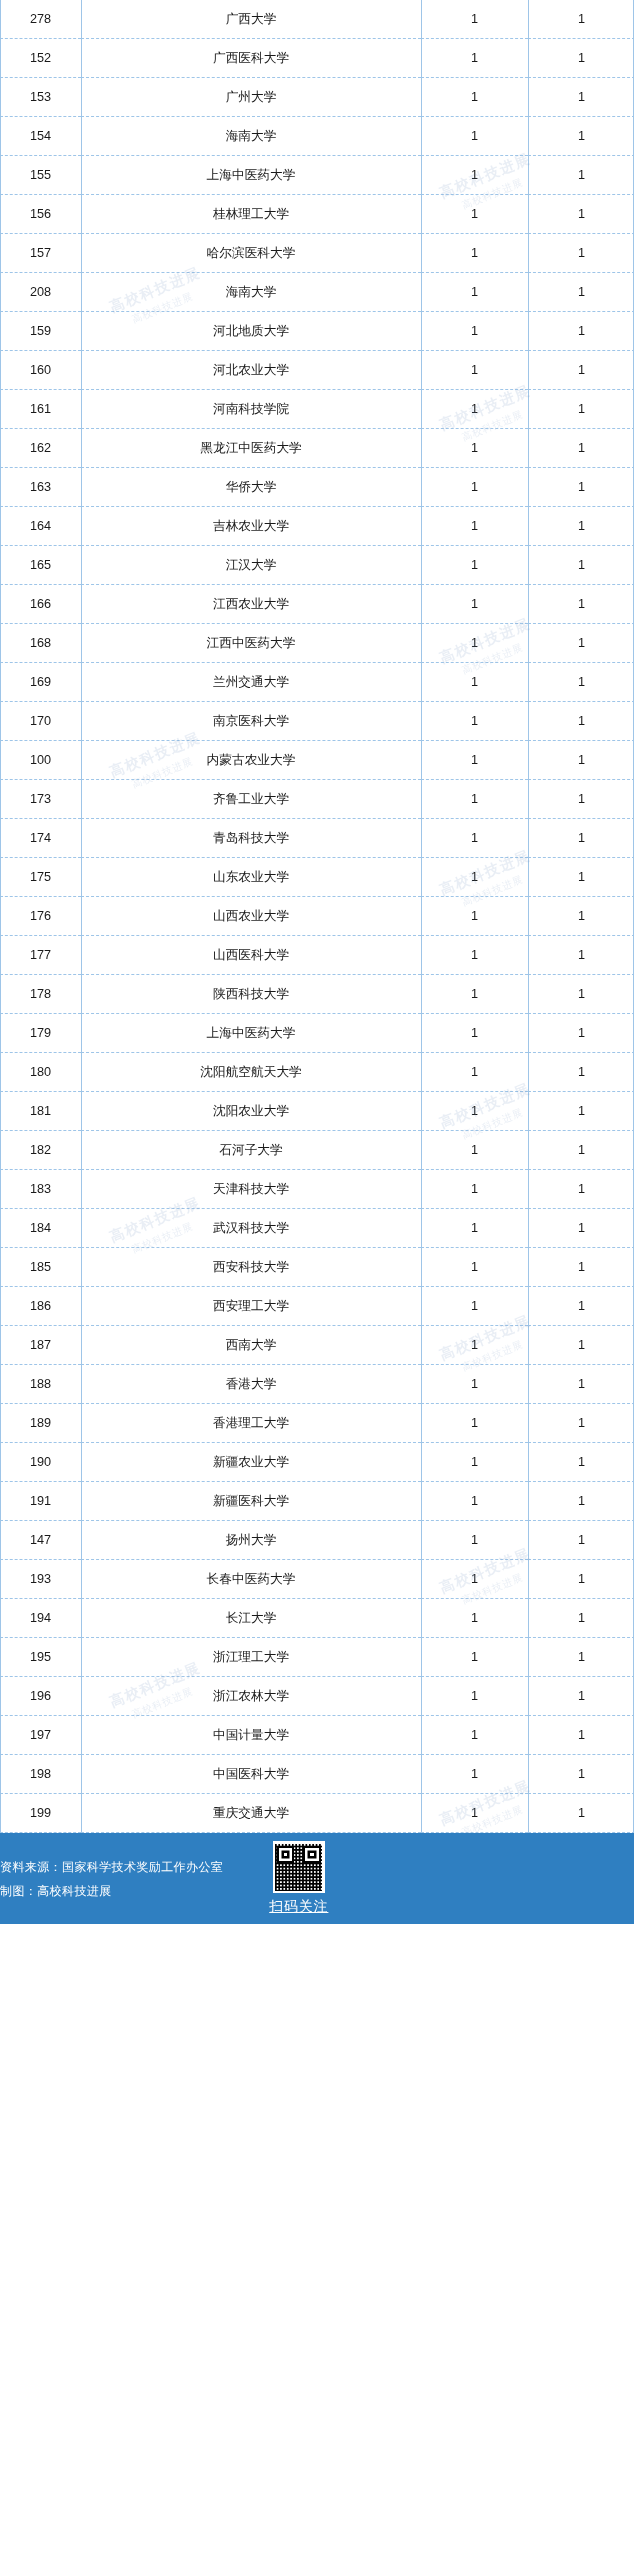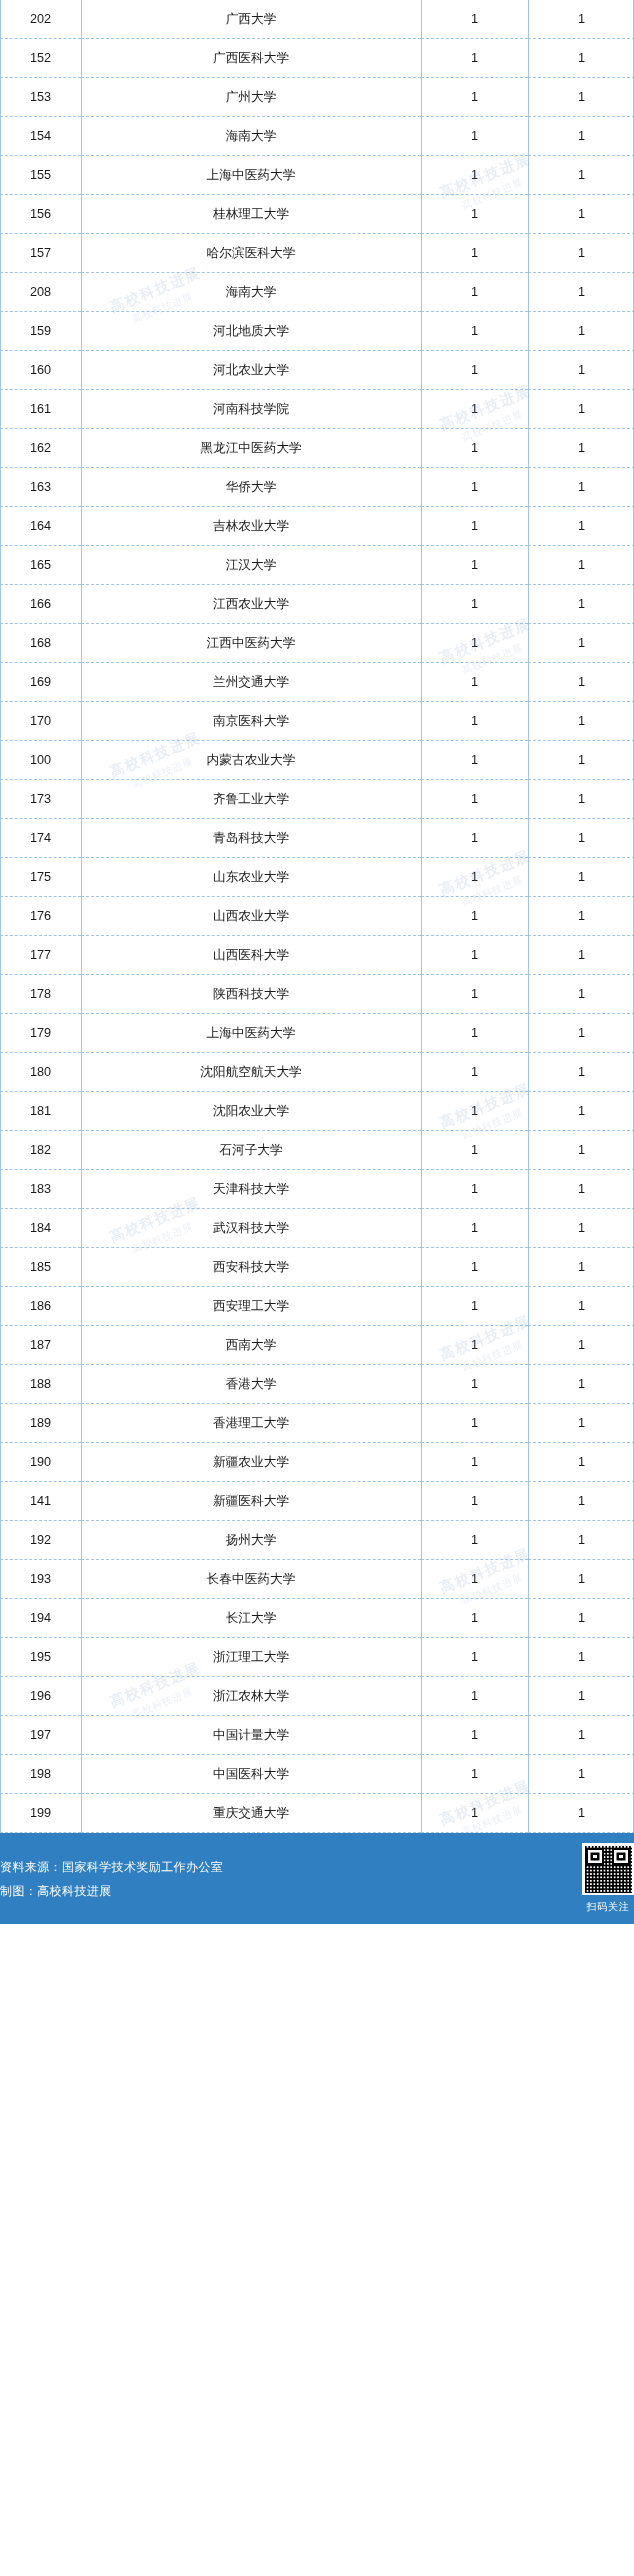--- a/index.html
+++ b/index.html
@@ -92,21 +92,21 @@
 
   
   .footer {
     position: relative;
     z-index: 4;
     background: #2f7fc1;
     color: #ffffff;
     height: 91px;
     display: flex;
     align-items: center;
-    justify-content: space-between;
+    justify-content: flex-start;
     gap: 46px;
   }
   .footer-text {
     font-size: 12px;
     line-height: 24px;
     letter-spacing: 0.4px;
   }
   .footer-text div { white-space: nowrap; }
   .qr-wrap {
     display: flex;
@@ -137,23 +137,24 @@
     position: absolute;
     width: 13.5px;
     height: 13.5px;
     border: 2.5px solid #000;
     background: #fff;
     box-shadow: inset 0 0 0 2.5px #fff, inset 0 0 0 5px #000;
   }
   .qr-inner::before { top: 1.7px; left: 1.7px; }
   .qr-inner::after { top: 1.7px; right: 1.7px; }
   .qr-caption {
-    font-size: 10px;
+    font-size: 14px;
     color: #ffffff;
     letter-spacing: 0.8px;
+    text-decoration: underline;
   }
 </style>
 </head>
 <body>
 
 <div class="page">
 
   <div class="watermarks">
     <div class="wm" style="left:440px; top:165px;">
       <span>高校科技进展</span>
@@ -211,21 +212,21 @@
     <div class="vline v0"></div>
     <div class="vline v1"></div>
     <div class="vline v2"></div>
     <div class="vline v3"></div>
     <div class="vline v4"></div>
   </div>
 
   <table class="rank">
     <tbody id="table-body">
         <tr class="row-even">
-          <td class="col-rank">202</td>
+          <td class="col-rank">278</td>
           <td class="col-name">广西大学</td>
           <td class="col-a">1</td>
           <td class="col-b">1</td>
         </tr>
         <tr class="row-odd">
           <td class="col-rank">152</td>
           <td class="col-name">广西医科大学</td>
           <td class="col-a">1</td>
           <td class="col-b">1</td>
         </tr>
@@ -439,27 +440,27 @@
           <td class="col-a">1</td>
           <td class="col-b">1</td>
         </tr>
         <tr class="row-odd">
           <td class="col-rank">190</td>
           <td class="col-name">新疆农业大学</td>
           <td class="col-a">1</td>
           <td class="col-b">1</td>
         </tr>
         <tr class="row-even">
-          <td class="col-rank">141</td>
+          <td class="col-rank">191</td>
           <td class="col-name">新疆医科大学</td>
           <td class="col-a">1</td>
           <td class="col-b">1</td>
         </tr>
         <tr class="row-odd">
-          <td class="col-rank">192</td>
+          <td class="col-rank">147</td>
           <td class="col-name">扬州大学</td>
           <td class="col-a">1</td>
           <td class="col-b">1</td>
         </tr>
         <tr class="row-even">
           <td class="col-rank">193</td>
           <td class="col-name">长春中医药大学</td>
           <td class="col-a">1</td>
           <td class="col-b">1</td>
         </tr>

